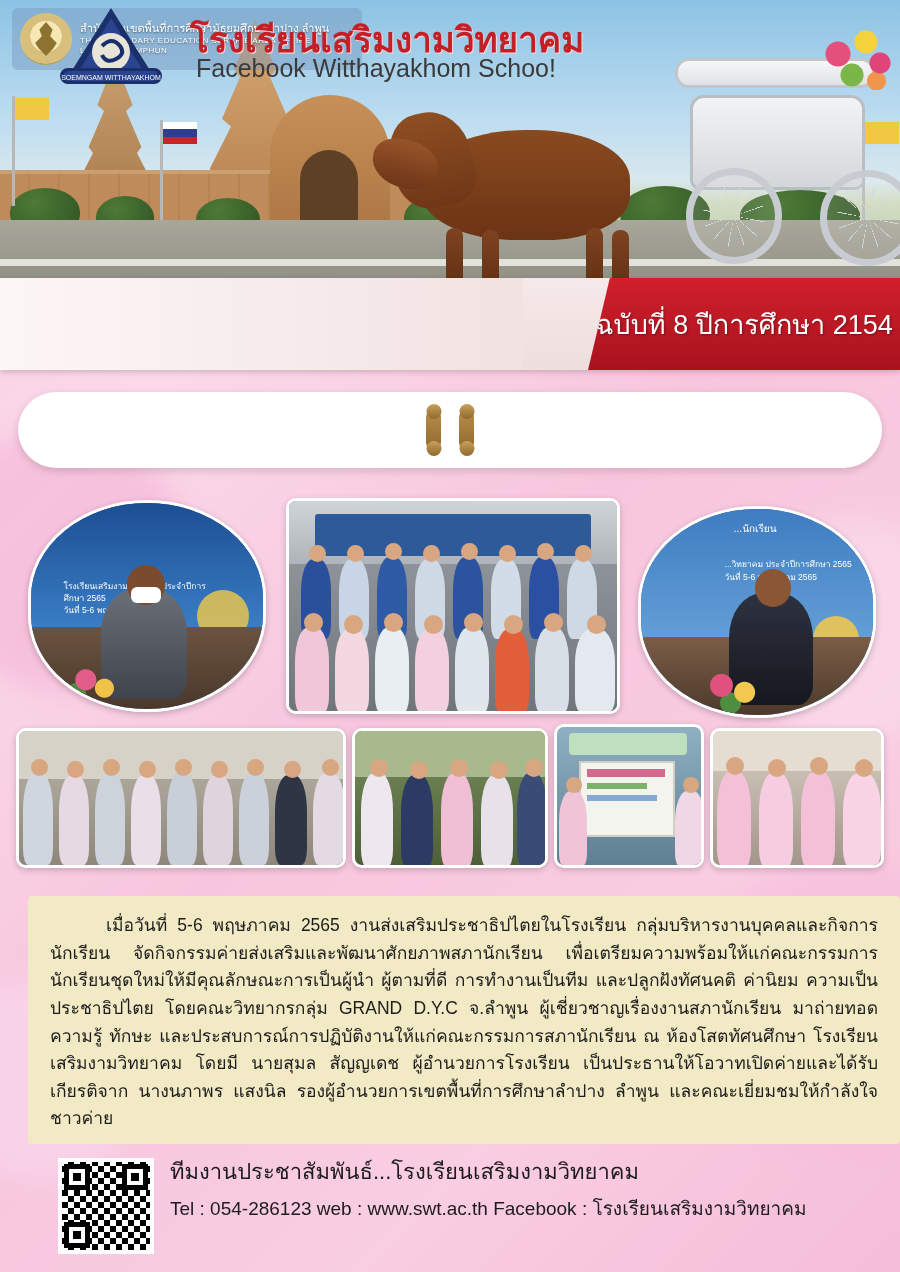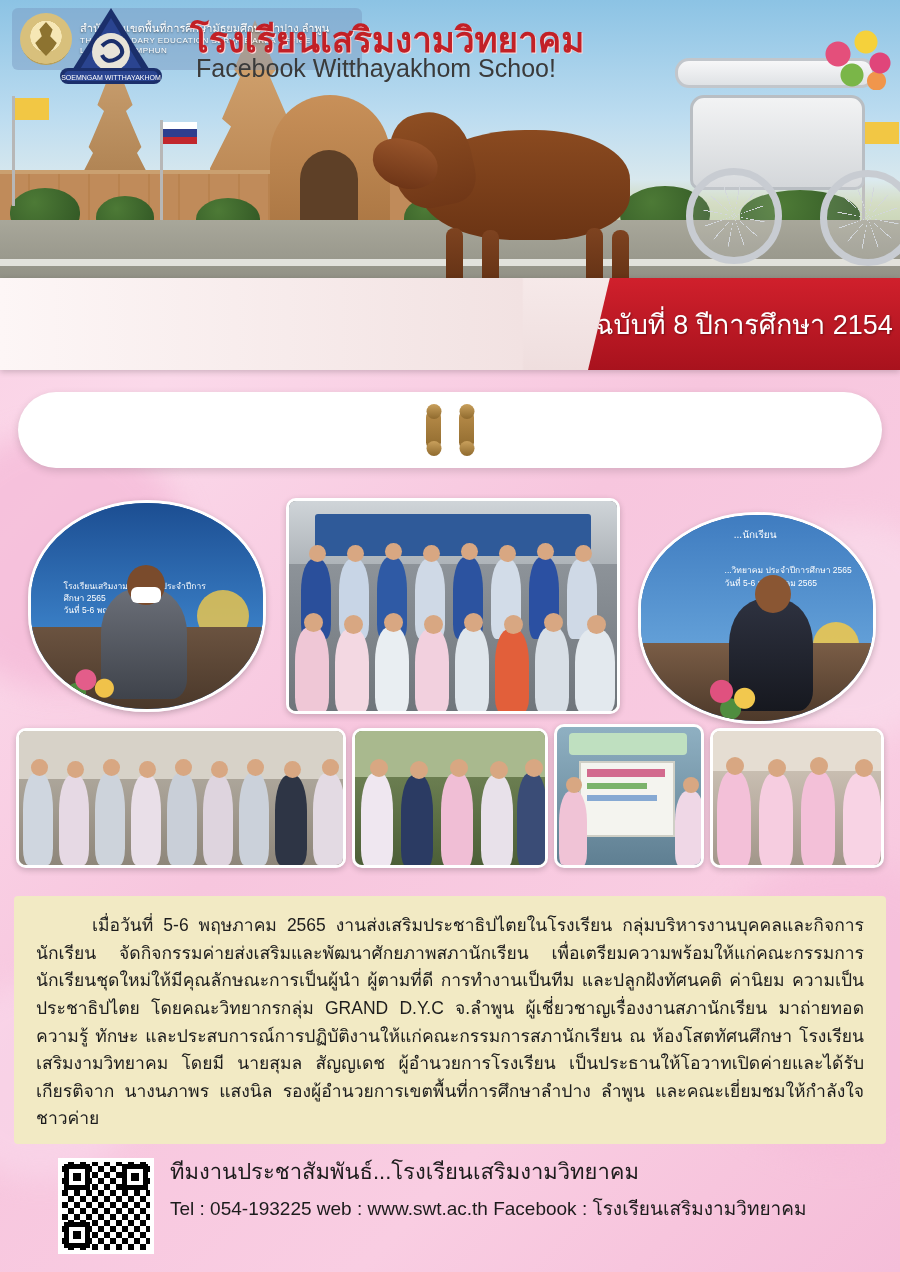--- a/index.html
+++ b/index.html
@@ -292,21 +292,21 @@
   .room-warm { background: linear-gradient(#b8b0a4, #8d8377); }
   .hall { background: linear-gradient(#cfc9c0, #a89e92); }
   .fig {
     position: absolute; border-radius: 40% 40% 18% 18%;
   }
   .head { position: absolute; border-radius: 50%; background: #d8a782; }
 
   
   .body-card {
     position: absolute;
-    left: 14px; top: 896px;
+    left: 28px; top: 896px;
     width: 872px; height: 248px;
     background: #f2eac4;
     border-radius: 4px;
     padding: 16px 22px 10px 22px;
   }
   .body-card p {
     font-size: 17.5px;
     color: #1d1d1d;
     line-height: 1.58;
     text-align: justify;
@@ -477,21 +477,21 @@
     <div class="fig" style="left:166px;top:126px;width:34px;height:86px;background:#dfe6ec;"></div>
     <div class="head" style="left:175px;top:112px;width:19px;height:19px;"></div>
     <div class="fig" style="left:206px;top:128px;width:34px;height:84px;background:#e25f3a;"></div>
     <div class="head" style="left:215px;top:114px;width:19px;height:19px;"></div>
     <div class="fig" style="left:246px;top:126px;width:34px;height:86px;background:#d8dfe6;"></div>
     <div class="head" style="left:255px;top:112px;width:19px;height:19px;"></div>
     <div class="fig" style="left:286px;top:128px;width:40px;height:84px;background:#e3e9ee;"></div>
     <div class="head" style="left:298px;top:114px;width:19px;height:19px;"></div>
   </div>
 
-  <div class="photo ph-oval scr-blue" style="left:628px;top:20px;width:238px;height:212px;">
+  <div class="photo ph-oval scr-blue" style="left:628px;top:14px;width:238px;height:212px;">
     <div style="position:absolute;left:0;top:0;width:100%;height:64%;background:linear-gradient(#3f7cc0,#63a0d8);"></div>
     <div style="position:absolute;left:40%;top:6%;width:56%;color:#fff;font-size:10px;">...นักเรียน</div>
     <div style="position:absolute;left:36%;top:24%;width:60%;color:#fff;font-size:8.5px;line-height:1.5;">...วิทยาคม ประจำปีการศึกษา 2565<br>วันที่ 5-6 พฤษภาคม 2565</div>
     <div style="position:absolute;right:6%;top:52%;width:46px;height:46px;border-radius:50%;background:#f3c948;opacity:.85;"></div>
     <div style="position:absolute;left:0;bottom:0;width:100%;height:38%;background:linear-gradient(#7a5d46,#4d392a);"></div>
     <div class="fig" style="left:88px;top:84px;width:84px;height:112px;background:linear-gradient(#2e3240,#16181f);"></div>
     <div class="head" style="left:114px;top:60px;width:36px;height:38px;background:#8a5633;"></div>
     <div style="position:absolute;left:56px;bottom:2px;width:70px;height:46px;background:radial-gradient(circle at 35% 40%,#e0517f 0 11px,transparent 12px),radial-gradient(circle at 68% 55%,#f2c84e 0 10px,transparent 11px),radial-gradient(circle at 48% 78%,#4f8d3f 0 10px,transparent 11px);"></div>
   </div>
 
@@ -571,15 +571,15 @@
       </div>
     <div class="qr-eye" style="right:2px;top:2px;">
         <i></i>
       </div>
     <div class="qr-eye" style="left:2px;bottom:2px;">
         <i></i>
       </div>
   </div>
   <div class="foot-lines">
     <div class="l1">ทีมงานประชาสัมพันธ์...โรงเรียนเสริมงามวิทยาคม</div>
-    <div class="l3">Tel : 054-193225  web : www.swt.ac.th  Facebook : โรงเรียนเสริมงามวิทยาคม</div>
+    <div class="l3">Tel : 054-286123  web : www.swt.ac.th  Facebook : โรงเรียนเสริมงามวิทยาคม</div>
   </div>
 </div>
 
 </body></html>

